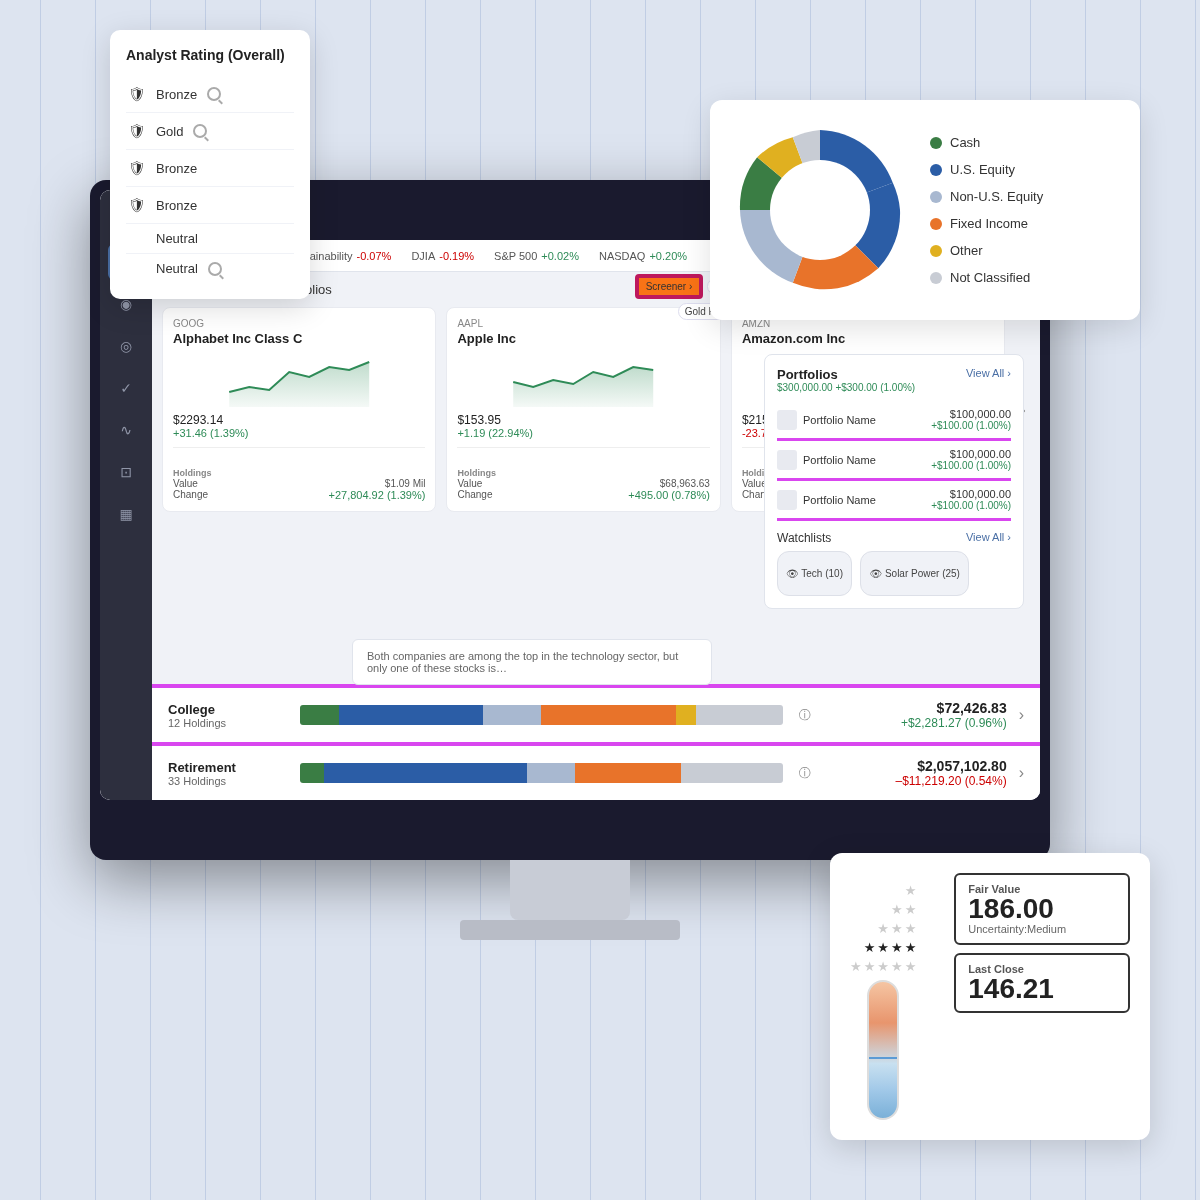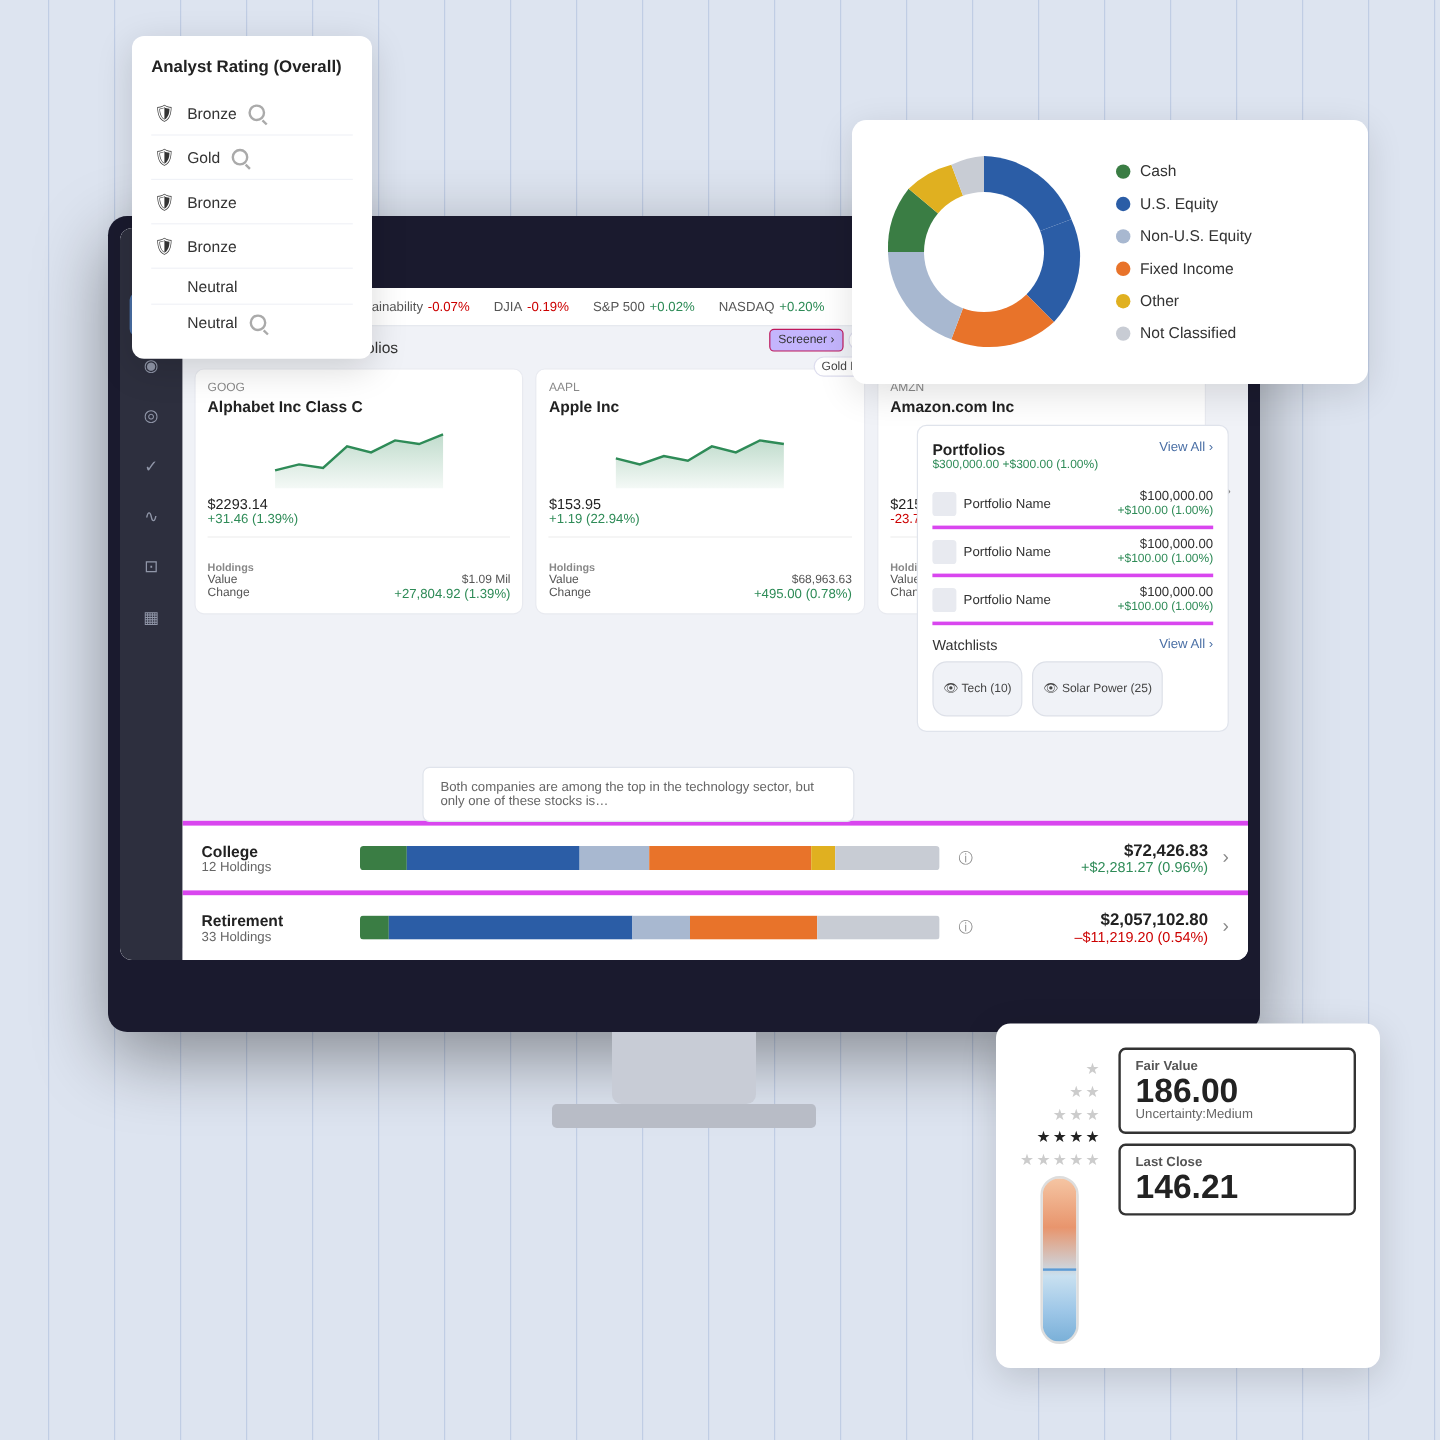--- a/index.html
+++ b/index.html
@@ -364,21 +364,21 @@
       position: relative;
       overflow: hidden;
     }
     .thermo-line {
       position: absolute;
       left: 0; right: 0;
       height: 2px;
       background: #5b9bd5;
       top: 55%;
     }
-    .fair-value-info { flex: 1; }
+    .fair-value-info { flex: 1; margin-left: 22px; }
     .fv-box {
       border: 2px solid #333;
       border-radius: 6px;
       padding: 8px 12px;
       margin-bottom: 8px;
     }
     .fv-label { font-size: 11px; color: #555; font-weight: 600; }
     .fv-value { font-size: 28px; font-weight: 700; color: #222; line-height: 1; }
     .fv-sub { font-size: 11px; color: #666; }
 
@@ -661,21 +661,21 @@
           </div>
         </div>
       </div>
 
       <div class="article-preview">
         <span>Both companies are among the top in the technology sector, but only one of these stocks is…</span>
       </div>
 
       <div style="position:absolute; right: 272px; top: 82px; z-index:3;">
         <div style="display:flex; align-items:center; justify-content:flex-end; padding: 2px 0; gap: 4px; flex-wrap: wrap; width: 160px;">
-          <button style="background:#c4b5fd; border:1px solid #be185d; border-radius:4px; padding:3px 7px; font-size:10px; cursor:pointer; color:#333;">Screener ›</button>
+          <button style="background:#f97316; border:4px solid #be185d; border-radius:4px; padding:3px 7px; font-size:10px; cursor:pointer; color:#333;">Screener ›</button>
           <span style="background:white; border:1px solid #dde; border-radius:12px; padding:2px 6px; font-size:10px; color:#444;">5-Star B…</span>
           <span style="background:white; border:1px solid #dde; border-radius:12px; padding:2px 6px; font-size:10px; color:#444;">Gold Rate…</span>
           <span style="background:white; border:1px solid #dde; border-radius:12px; padding:2px 6px; font-size:10px; color:#444; cursor:pointer;">›</span>
         </div>
       </div>
 
       <div style="position:absolute; bottom:0; left:0; right:0; background:white;">
 
         <div class="portfolio-bar-row">
           <div class="portfolio-bar-info">

